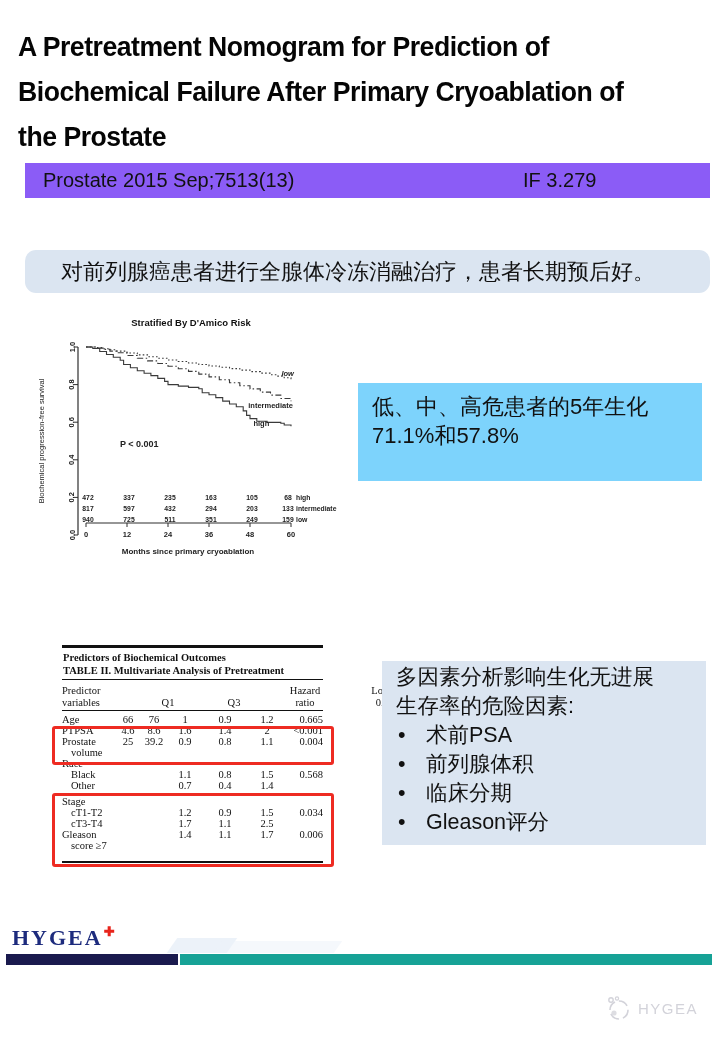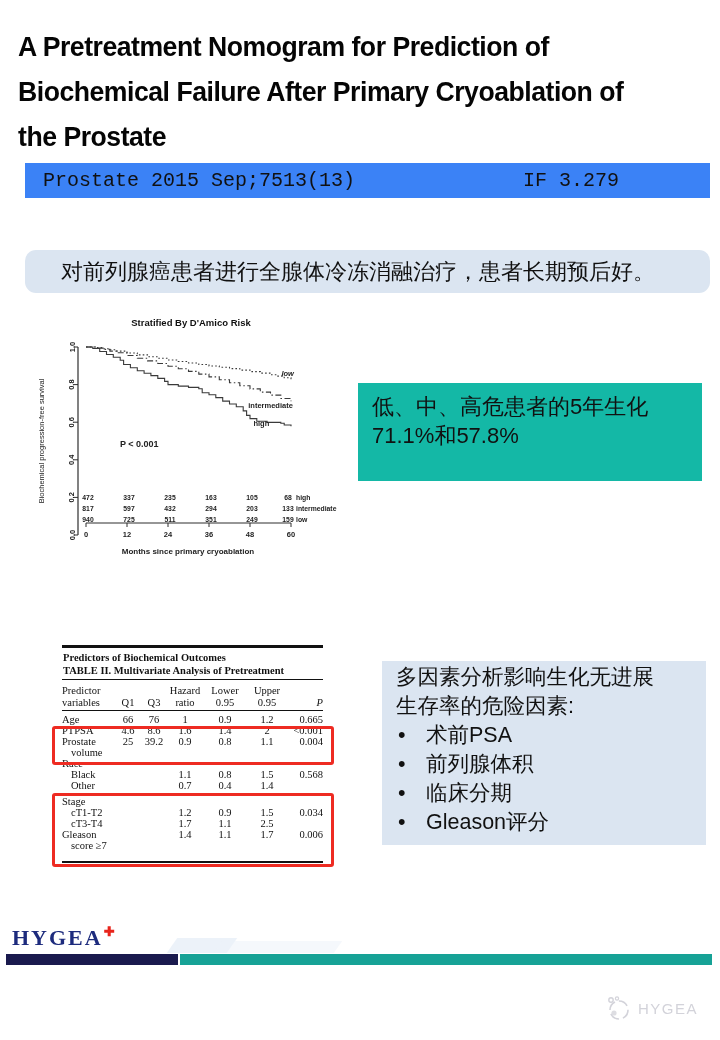--- a/index.html
+++ b/index.html
@@ -32,21 +32,21 @@
   .kmfig{position:absolute;left:28px;top:308px;width:330px;height:265px;}
   .kmfig svg{position:absolute;left:0;top:0;}
 
   
   .tserif{font-family:"Liberation Serif","DejaVu Serif",serif;}
   .tbl-rule{position:absolute;background:#111;}
   #tbl-topline{left:62px;top:645px;width:261px;height:2.5px;}
   #tbl-title{position:absolute;left:63px;top:651px;width:262px;font-weight:bold;font-size:10.5px;line-height:13px;}
   #tbl-rule1{left:62px;top:679px;width:261px;height:1px;}
   #tbl-head{position:absolute;left:62px;top:683px;width:261px;height:26px;display:grid;
-            grid-template-columns:52px 28px 24px 38px 42px 42px 35px;font-size:10.5px;line-height:12px;}
+            grid-template-columns:52px 28px 24px 38px 42px 42px 35px;font-size:10.5px;line-height:12px;gap:40px;}
   #tbl-head .thcell{display:flex;flex-direction:column;justify-content:flex-end;}
   #tbl-rule2{left:62px;top:710px;width:261px;height:1px;}
   #tbl-rows{position:absolute;left:62px;top:714px;width:261px;}
   .trow{display:grid;grid-template-columns:52px 28px 24px 38px 42px 42px 35px;height:11px;}
   .trow.gap{margin-top:5px;}
   .tcell{font-size:10.5px;line-height:11px;white-space:nowrap;}
   .c0{text-align:left;} .c1,.c2,.c3,.c4,.c5{text-align:center;} .c6{text-align:right;}
   .tcell.ind{padding-left:9px;}
   #tbl-bottom{position:absolute;left:62px;top:861px;width:261px;height:2px;
               border-top:2px solid #111;border-bottom:1.5px solid #111;}
@@ -71,21 +71,21 @@
 <body>
 
 <div class="page">
 
   <div class="title">
     <div>A Pretreatment Nomogram for Prediction of</div>
     <div>Biochemical Failure After Primary Cryoablation of</div>
     <div>the Prostate</div>
   </div>
 
-  <div class="banner" id="banner1" style="background: #3b82f6; font-family: Liberation Mono, monospace;">
+  <div class="banner" id="banner1" style="background: #8b5cf6;">
     <div class="citation">Prostate 2015 Sep;7513(13)</div>
     <div class="if">IF 3.279</div>
   </div>
 
   <div class="banner" id="banner2" style="background: rgb(219, 229, 241);">
     <div class="summary">对前列腺癌患者进行全腺体冷冻消融治疗，患者长期预后好。</div>
   </div>
 
   <div class="kmfig">
     <svg id="km-svg" width="330" height="265" viewBox="0 0 330 265" font-family="Liberation Sans, sans-serif">
@@ -142,21 +142,21 @@
         <text x="60" y="214" text-anchor="middle" font-size="6.8" font-weight="600" fill="#222">940</text>
         <text x="101" y="214" text-anchor="middle" font-size="6.8" font-weight="600" fill="#222">725</text>
         <text x="142" y="214" text-anchor="middle" font-size="6.8" font-weight="600" fill="#222">511</text>
         <text x="183" y="214" text-anchor="middle" font-size="6.8" font-weight="600" fill="#222">351</text>
         <text x="224" y="214" text-anchor="middle" font-size="6.8" font-weight="600" fill="#222">249</text>
         <text x="260" y="214" text-anchor="middle" font-size="6.8" font-weight="600" fill="#222">159</text>
         <text x="268" y="214" font-size="6.8" font-weight="600" fill="#222">low</text>
       </svg>
   </div>
 
-  <div class="bluebox" id="box1" style="background: #14b8a6;">
+  <div class="bluebox" id="box1" style="background: #7dd3fc;">
     <div>低、中、高危患者的5年生化</div>
     <div>71.1%和57.8%</div>
   </div>
 
   <div class="tbl-rule" id="tbl-topline"></div>
   <div class="tserif" id="tbl-title">
     <div>Predictors of Biochemical Outcomes</div>
     <div>TABLE II.  Multivariate Analysis of Pretreatment</div>
   </div>
   <div class="tbl-rule" id="tbl-rule1"></div>

